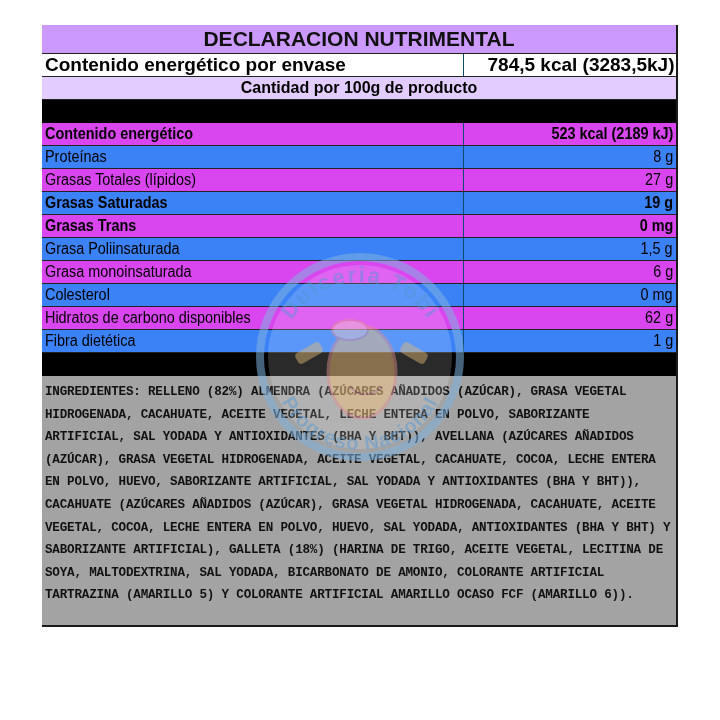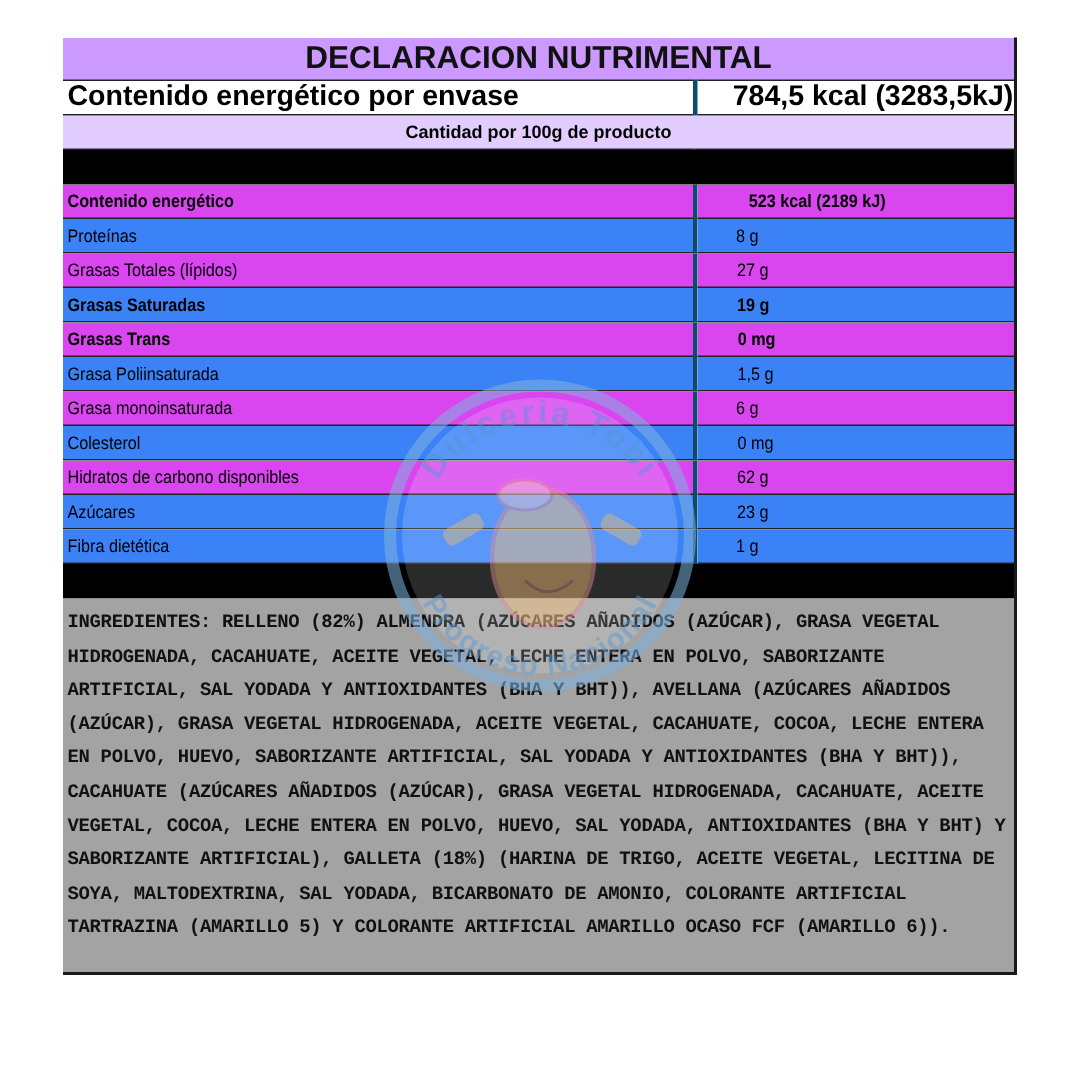--- a/index.html
+++ b/index.html
@@ -4,25 +4,25 @@
   <style>
     html, body { margin: 0; padding: 0; background: #ffffff; }
     body { width: 720px; height: 720px; position: relative; overflow: hidden; }
     .label-wrap {
       position: absolute; left: 42px; top: 25px; width: 636px;
       border-right: 2px solid #1a1a1a; border-bottom: 2px solid #1a1a1a;
       box-sizing: border-box;
     }
     table { border-collapse: collapse; width: 100%; table-layout: fixed; }
     td {
-      font-family: "Liberation Sans", sans-serif; font-size: 12px; color: #000;
+      font-family: "Liberation Sans", sans-serif; font-size: 16px; color: #000;
       padding: 0 3px; height: 22px; line-height: 22px; white-space: nowrap; overflow: hidden;
       border-bottom: 1px solid #222;
     }
-    td.val { border-left: 3px solid #0c4a6e; padding-left: 24px; }
+    td.val { text-align: right; border-left: 1px solid #0c4a6e; padding-left: 24px; }
     .title td {
       background: #cc99ff; text-align: center; font-weight: bold; font-size: 21px;
       height: 28px; line-height: 28px; color: #111;
     }
     .hdr td { background: #ffffff; font-weight: bold; font-size: 19px; }
     .sub td { background: #e3ccff; text-align: center; font-weight: bold; }
     .black td { background: #000; height: 23px; border-bottom: none; }
     .row-l td { background: #d946ef; }
     .row-w td { background: #3b82f6; }
     .b td { font-weight: bold; }
@@ -100,24 +100,20 @@
         </tr>
         <tr class="row-w n">
           <td><span class="t">Colesterol</span></td>
           <td class="val"><span class="t">0 mg</span></td>
         </tr>
         <tr class="row-l n">
           <td><span class="t">Hidratos de carbono disponibles</span></td>
           <td class="val"><span class="t">62 g</span></td>
         </tr>
         <tr class="row-w n">
-          <td><span class="t">Azúcares</span></td>
-          <td class="val"><span class="t">23 g</span></td>
-        </tr>
-        <tr class="row-w n">
           <td><span class="t">Fibra dietética</span></td>
           <td class="val"><span class="t">1 g</span></td>
         </tr>
       </tbody>
     <tbody>
       <tr class="black">
         <td colspan="2"></td>
       </tr>
     </tbody>
   </table>

